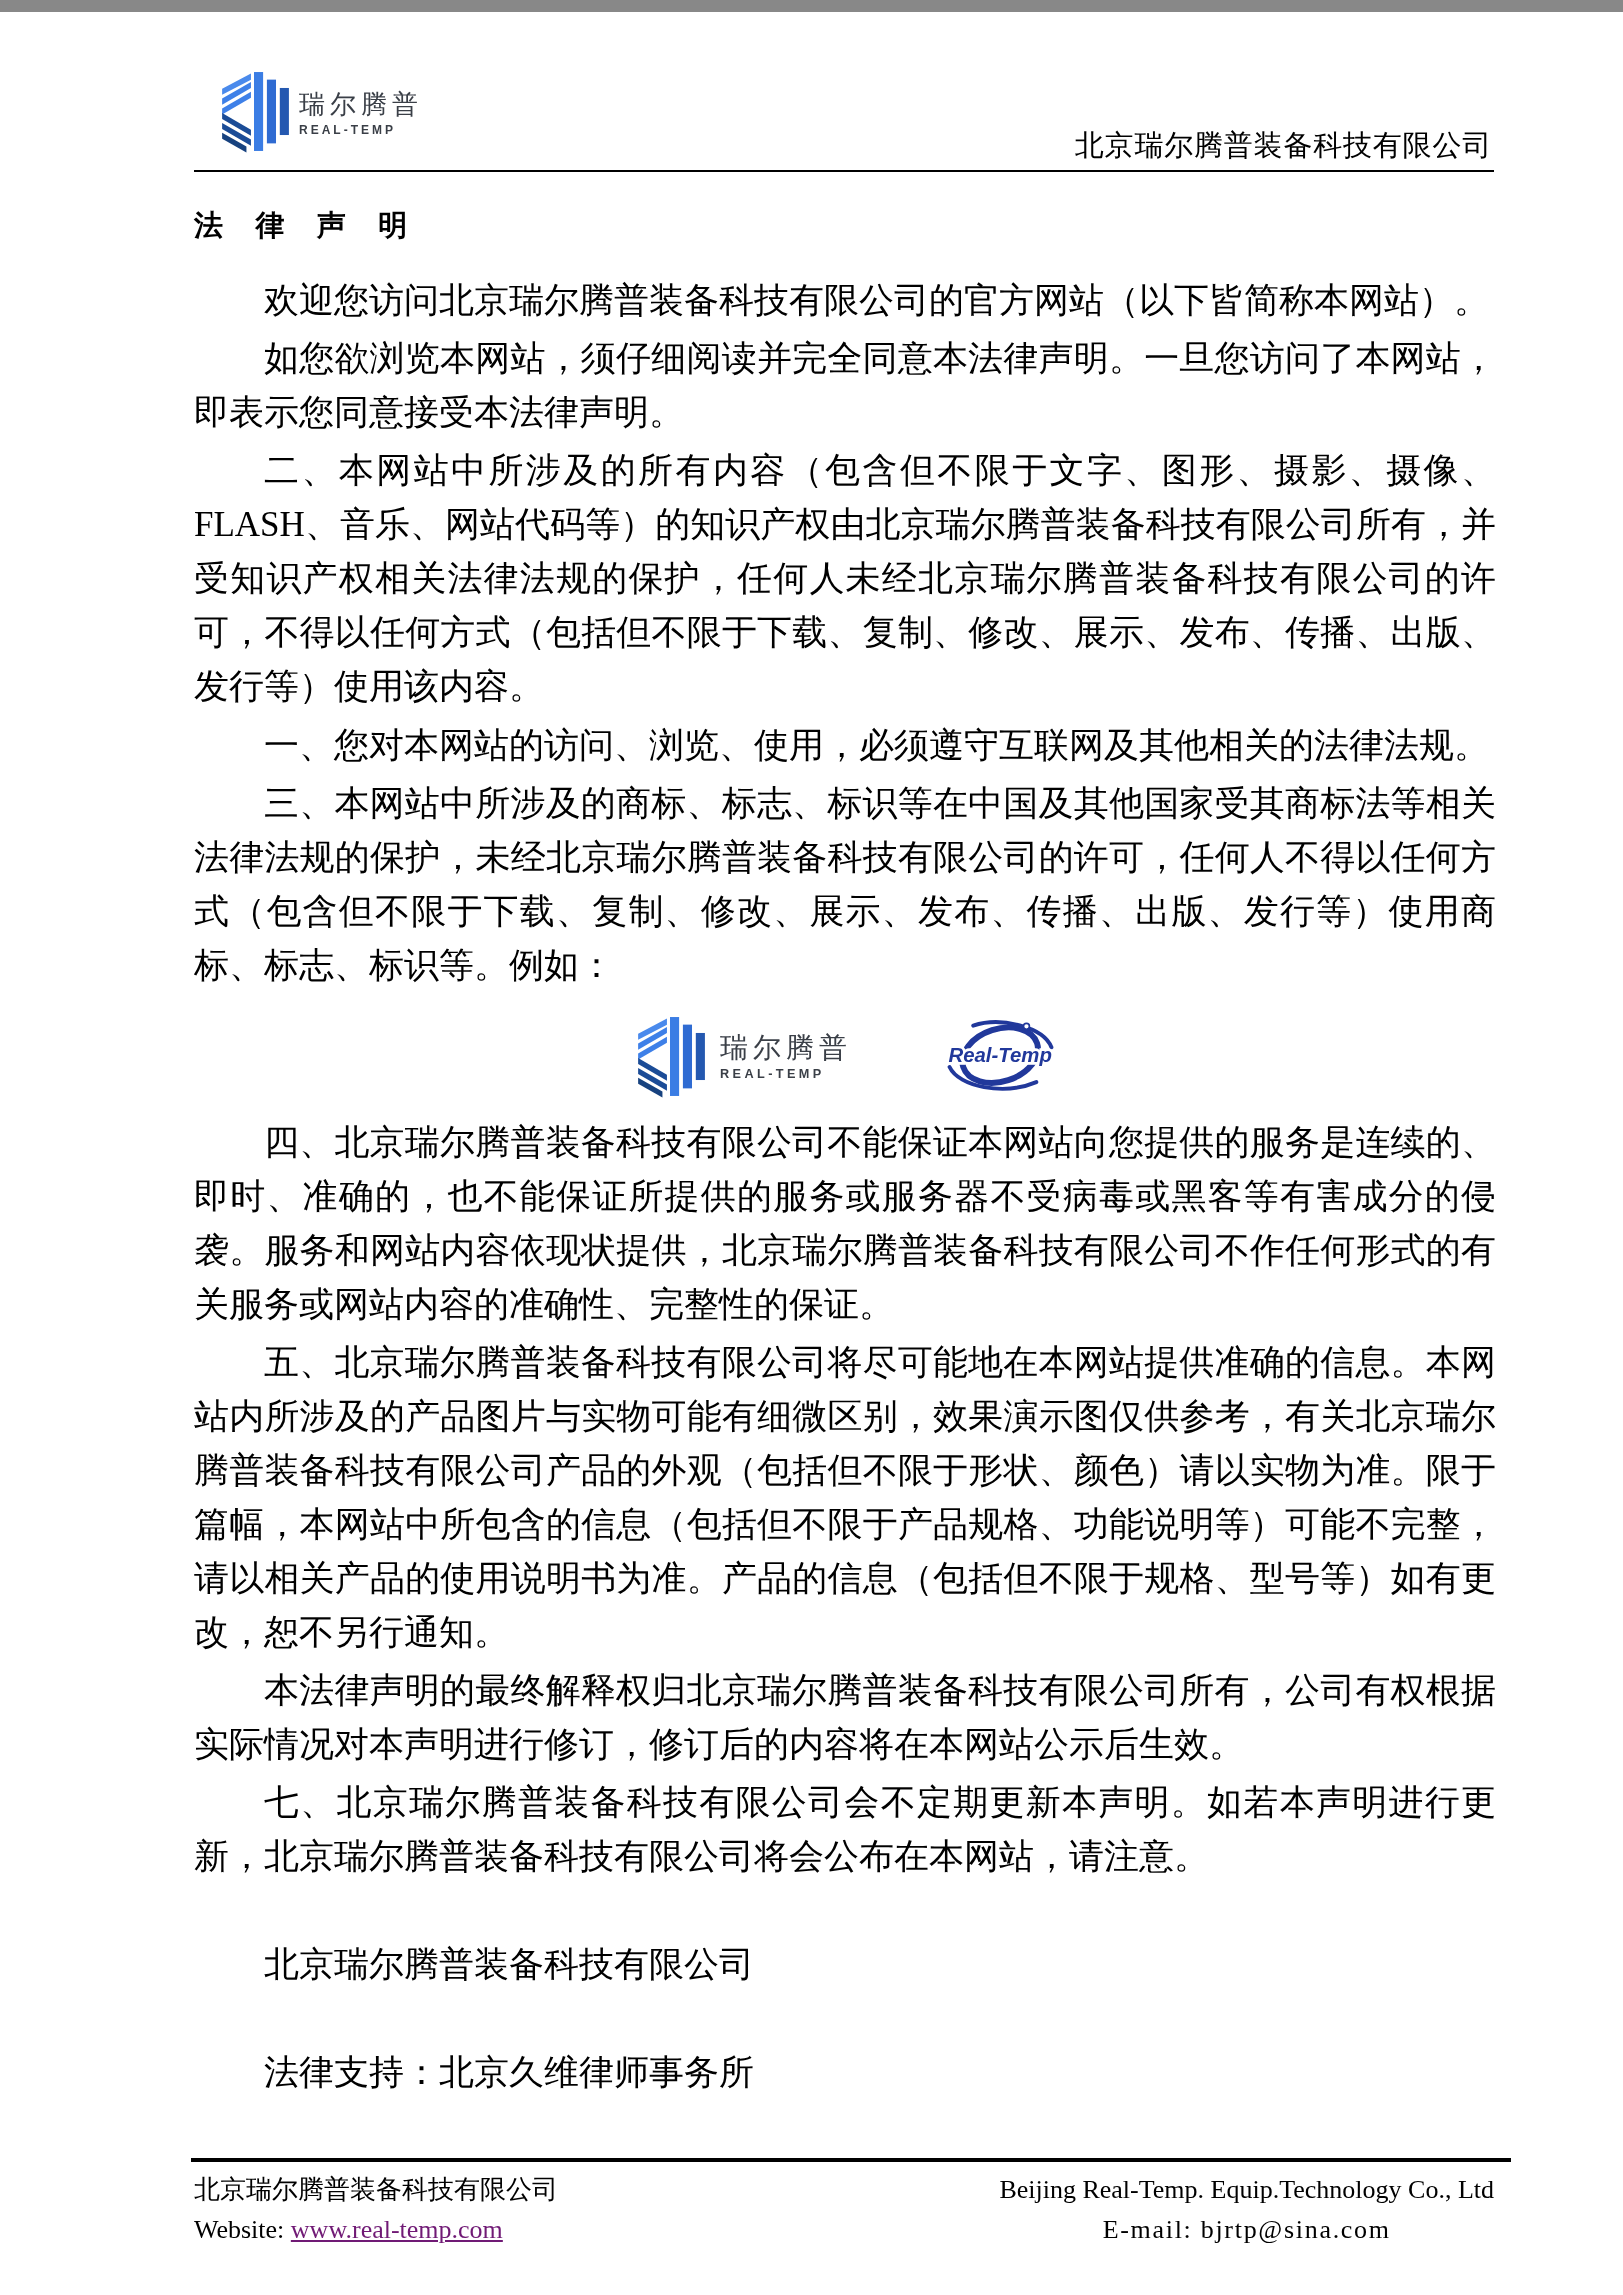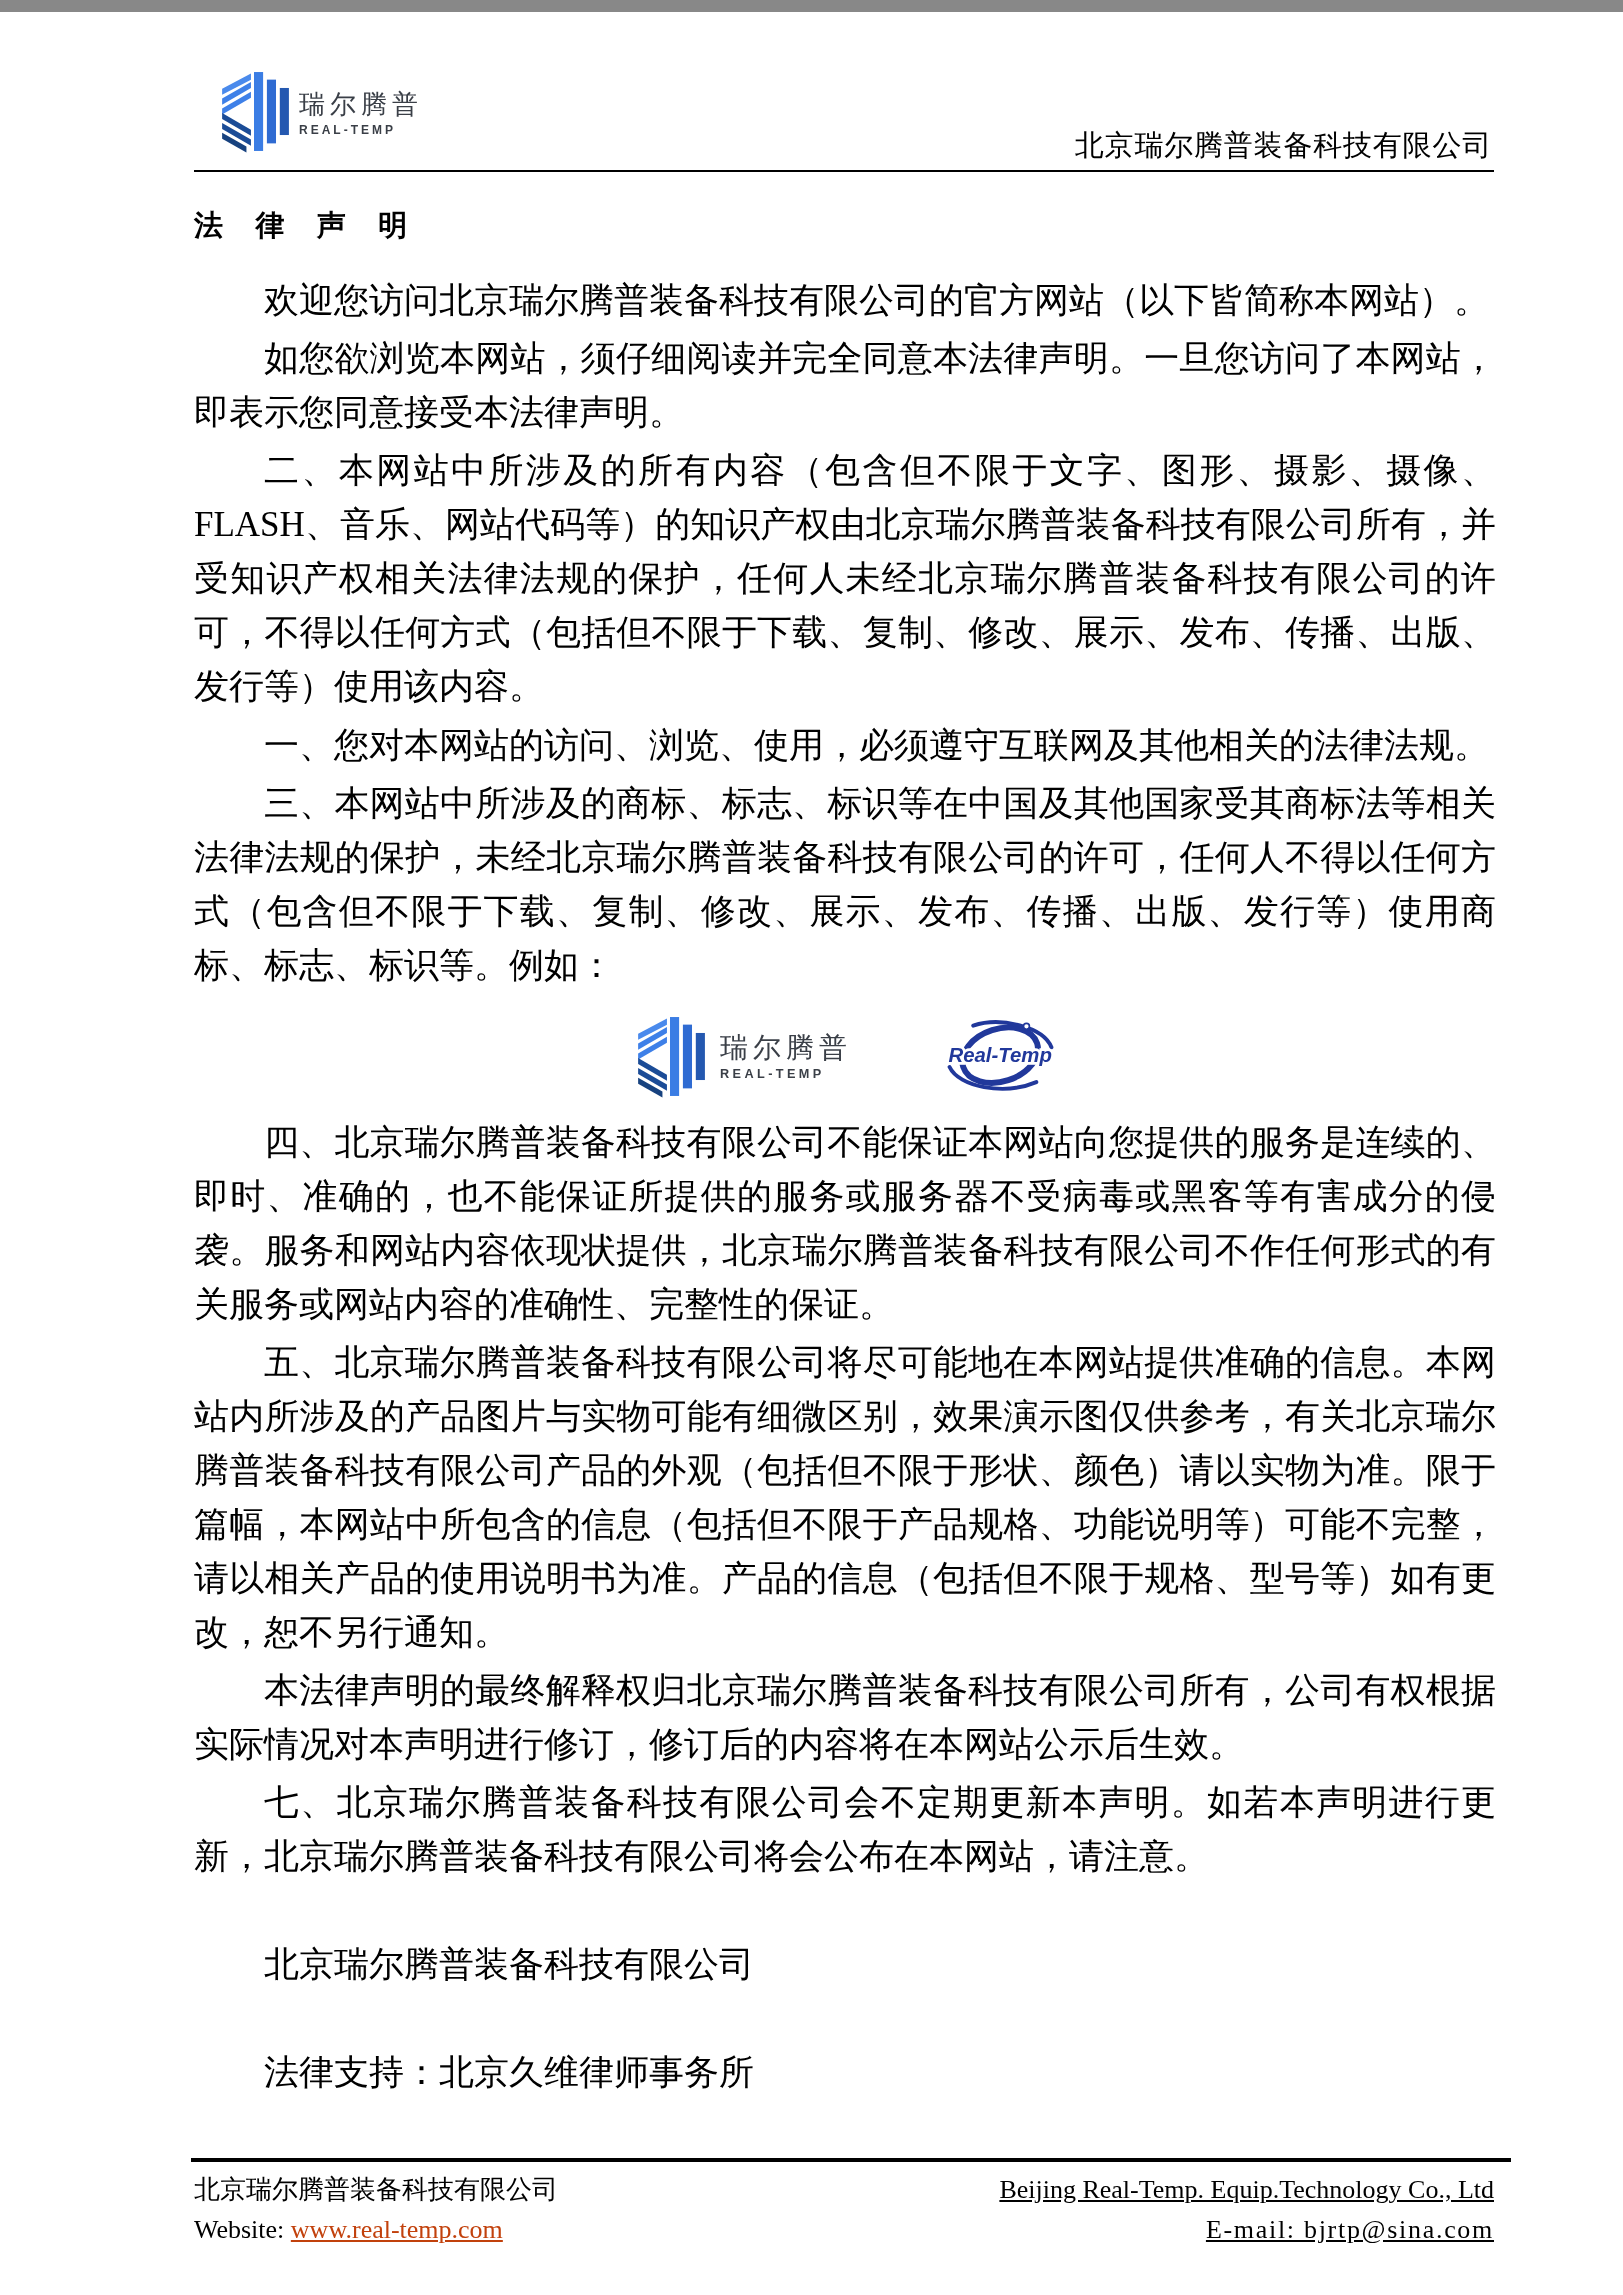--- a/index.html
+++ b/index.html
@@ -48,22 +48,22 @@
   .tm-oval svg{display:block;width:100%;height:100%;}
   .signoff{margin-top:54px !important;}
   .legal-support{margin-top:54px !important;}
   
   .footer-rule{position:absolute;left:191px;right:112px;top:2146px;height:4.2px;background:#000;}
   .footer{
     position:absolute;left:194px;right:129px;top:2158px;
     display:flex;justify-content:space-between;align-items:flex-start;
     font-size:26px;line-height:40px;
   }
-  .footer .col-right{text-align:right;text-decoration:underline;}
-  .footer a{color:#c2410c;}
+  .footer .col-right{text-align:center;}
+  .footer a{color:#701a75;}
   .footer .email-line{letter-spacing:1.7px;}
   .nowrap{white-space:nowrap;}
 </style>
 </head>
 <body>
 
 <svg width="0" height="0" style="position:absolute" aria-hidden="true">
   <defs>
     <g id="cube-mark">
 

